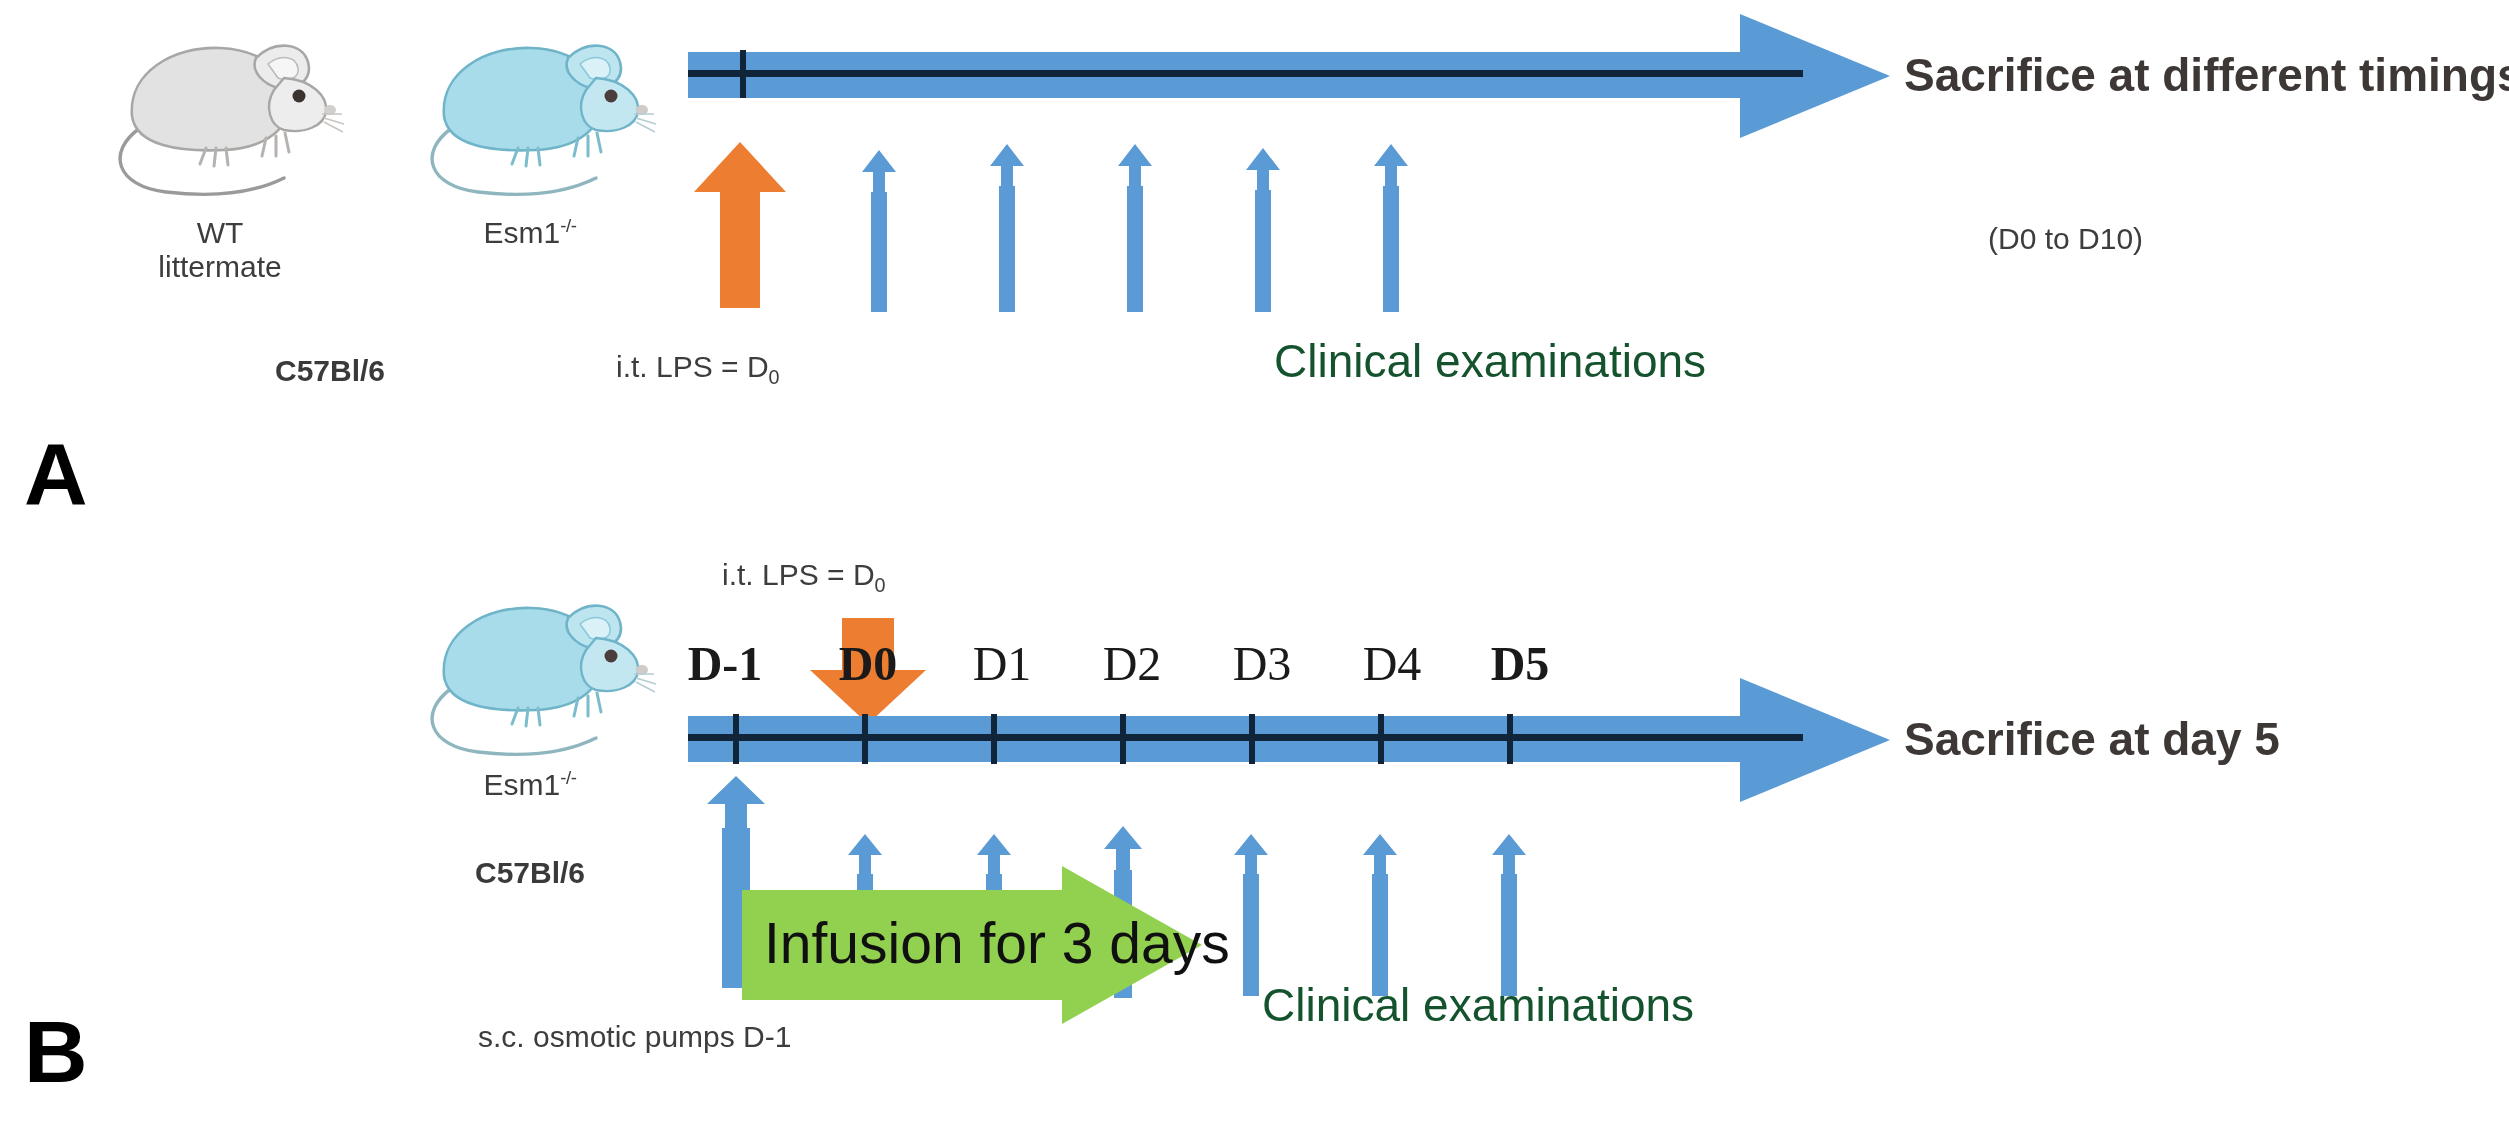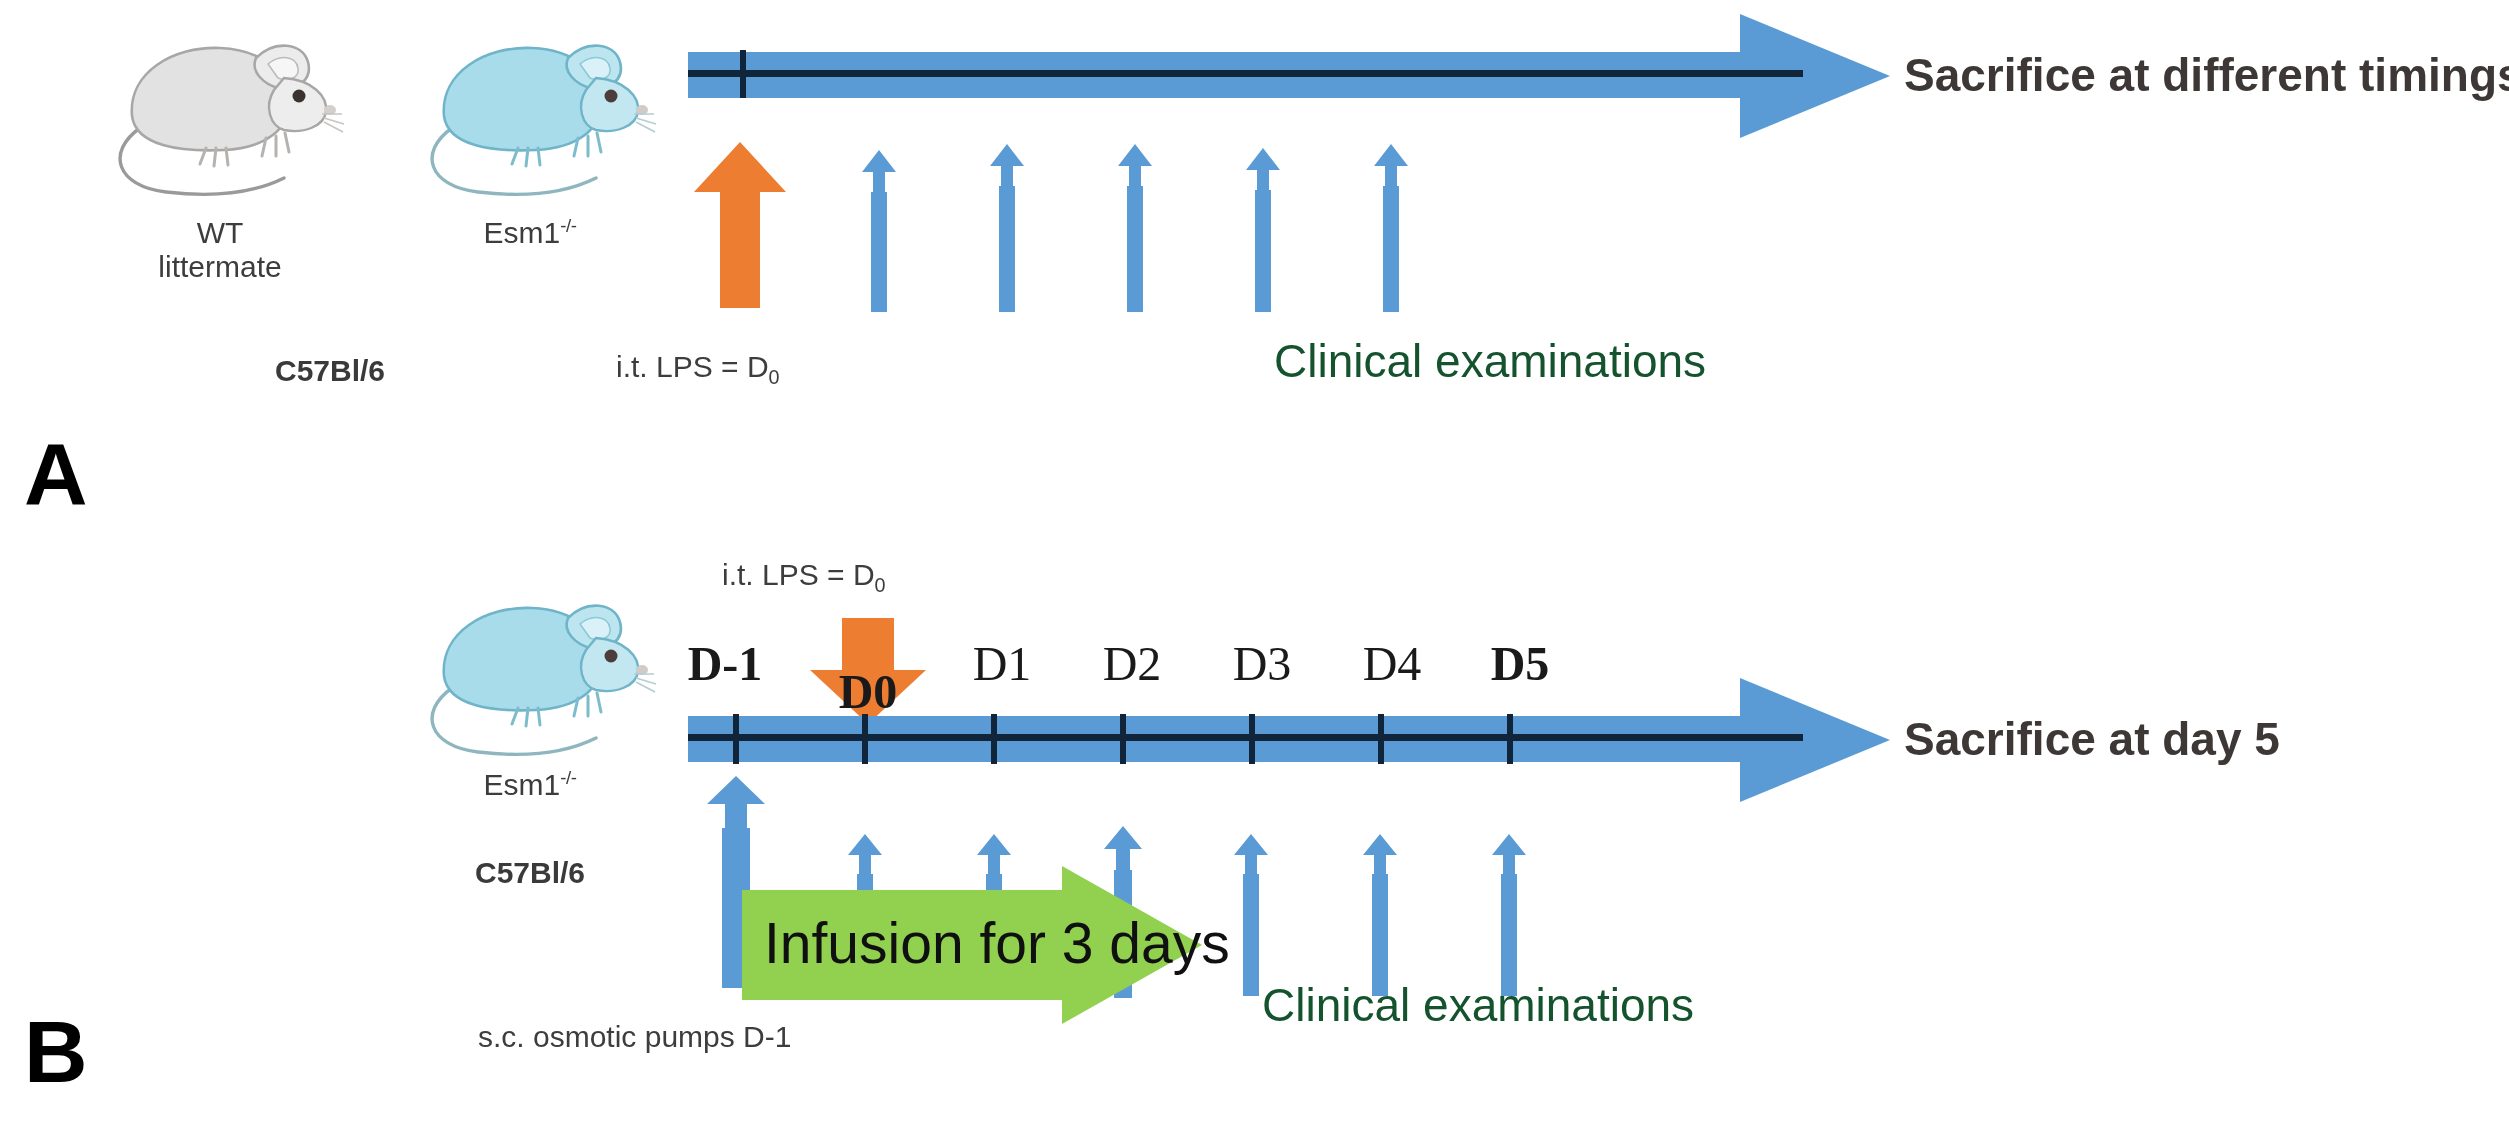--- a/index.html
+++ b/index.html
@@ -198,20 +198,21 @@
   <div class="abs" style="left:1383px; top:186px; width:16px; height:126px; background:#5b9bd5;"></div>
 
   <div class="abs lbl" style="left:616px; top:350px;">
     <span>i.t. LPS = D</span><span class="sub">0</span>
   </div>
 
   <div class="abs blue-bold" style="left:1274px; top:334px;">Clinical examinations</div>
 
   <div class="abs dark-bold" style="left:1904px; top:48px;">Sacrifice at different timings</div>
 
+  <div class="abs lbl" style="left:1988px; top:222px;">(D0 to D10)</div>
 
   <div class="abs" style="left:400px; top:580px; width:260px; height:185px;">
     <svg class="mouse-svg" width="260" height="185" viewBox="0 0 260 185">
       <path d="M52 108 C 18 132, 28 166, 78 172 C 128 178, 168 172, 196 158" fill="none" stroke="#8fb6bf" stroke-width="3.4" stroke-linecap="round"></path>
       <path d="M44 96 C 40 52, 86 26, 132 28 C 176 30, 198 52, 200 82
                C 202 110, 176 128, 136 130 C 92 132, 48 126, 44 96 Z" fill="#a9dcea" stroke="#6fb4c8" stroke-width="2.6"></path>
       <path d="M168 38 C 186 20, 214 22, 220 42 C 225 60, 208 72, 190 68
                C 176 64, 162 52, 168 38 Z" fill="#bce5f0" stroke="#6fb4c8" stroke-width="2.6"></path>
       <path d="M180 44 C 192 34, 208 36, 210 48 C 212 58, 200 62, 190 58 Z" fill="#d9f1f7" stroke="#8bc9da" stroke-width="1.6"></path>
       <path d="M196 58 C 224 60, 240 76, 238 92 C 236 106, 216 114, 196 110
@@ -234,21 +235,21 @@
 
   <div class="abs lbl" style="left:722px; top:558px;">
     <span>i.t. LPS = D</span><span class="sub">0</span>
   </div>
 
   <svg class="abs" style="left:810px; top:618px;" width="116" height="106" viewBox="0 0 116 106">
     <polygon points="32,0 84,0 84,52 116,52 58,106 0,52 32,52" fill="#ed7d31"></polygon>
   </svg>
 
   <div class="abs day-lbl strong" style="left:666px; top:636px; width:118px;">D-1</div>
-  <div class="abs day-lbl strong" style="left:810px; top:664px; width:116px;">D0</div>
+  <div class="abs day-lbl strong" style="left:810px; top:636px; width:116px;">D0</div>
   <div class="abs day-lbl" style="left:944px; top:636px; width:116px;">D1</div>
   <div class="abs day-lbl" style="left:1074px; top:636px; width:116px;">D2</div>
   <div class="abs day-lbl" style="left:1204px; top:636px; width:116px;">D3</div>
   <div class="abs day-lbl" style="left:1334px; top:636px; width:116px;">D4</div>
   <div class="abs day-lbl strong" style="left:1462px; top:636px; width:116px;">D5</div>
 
   <div class="abs tl-bar" style="left:688px; top:716px; width:1110px; height:46px;"></div>
 
   <svg class="abs" style="left:1740px; top:678px;" width="150" height="124" viewBox="0 0 150 124">
     <polygon points="0,0 150,62 0,124" fill="#5b9bd5"></polygon>

